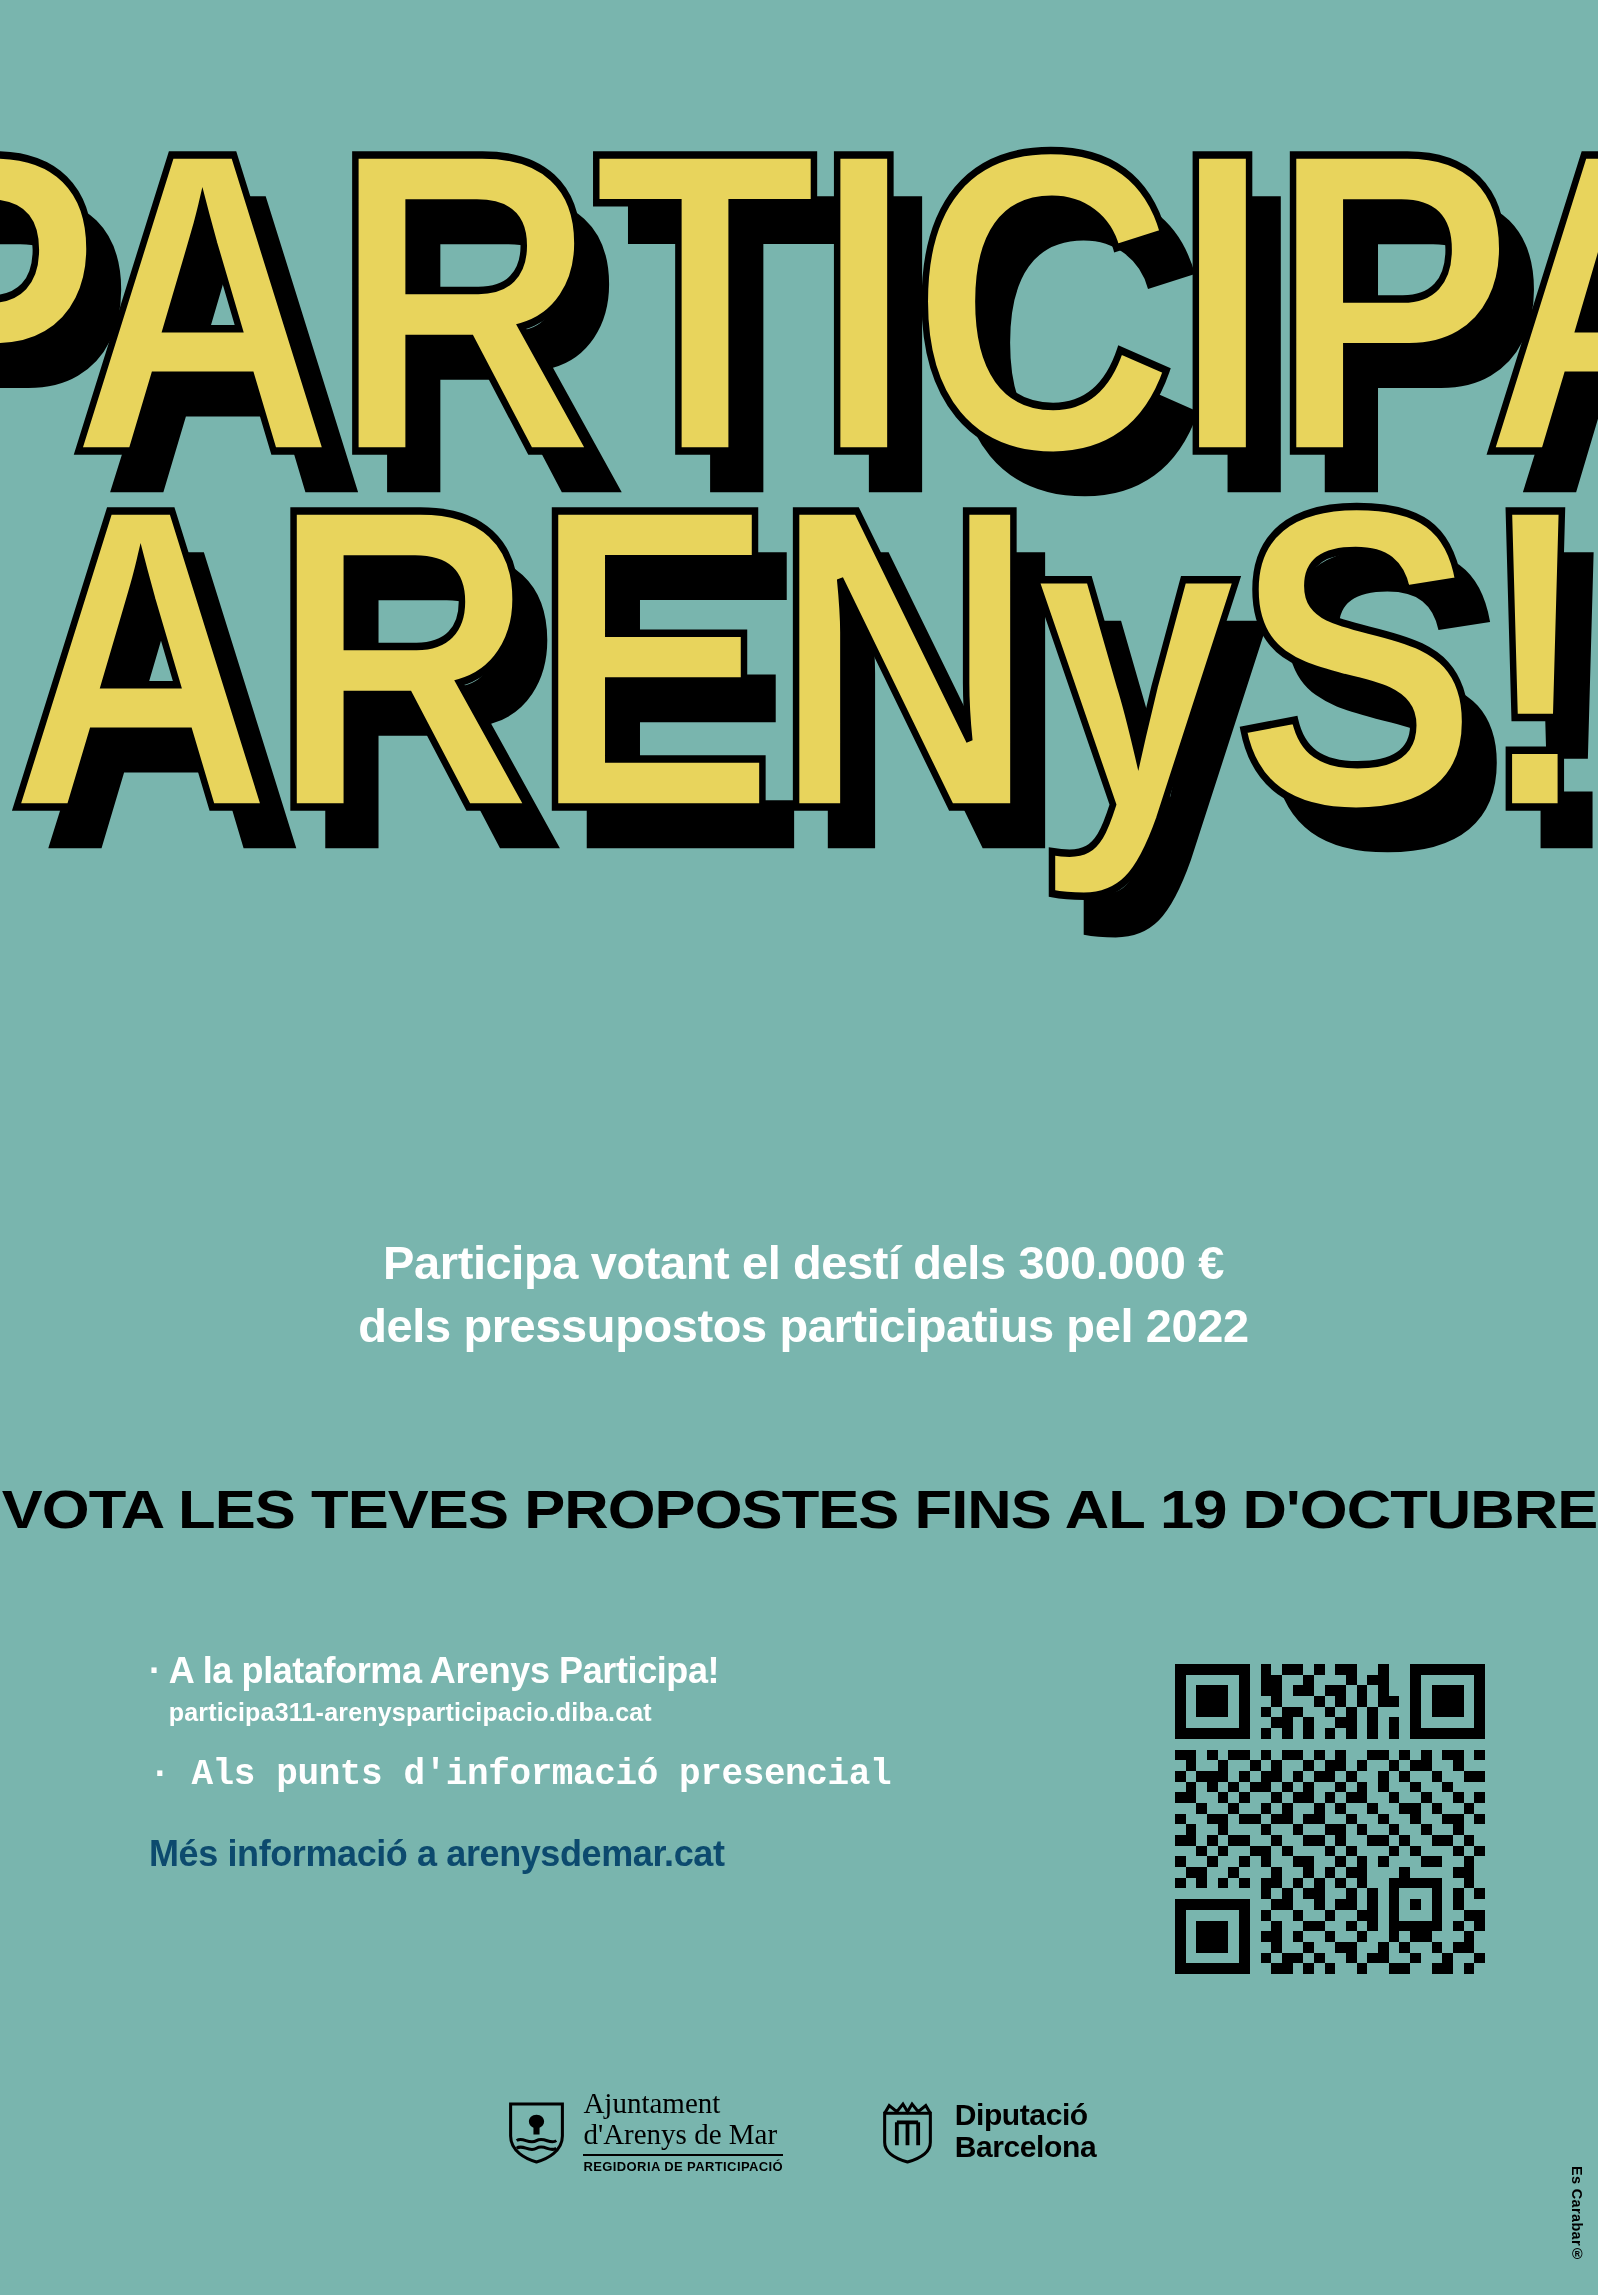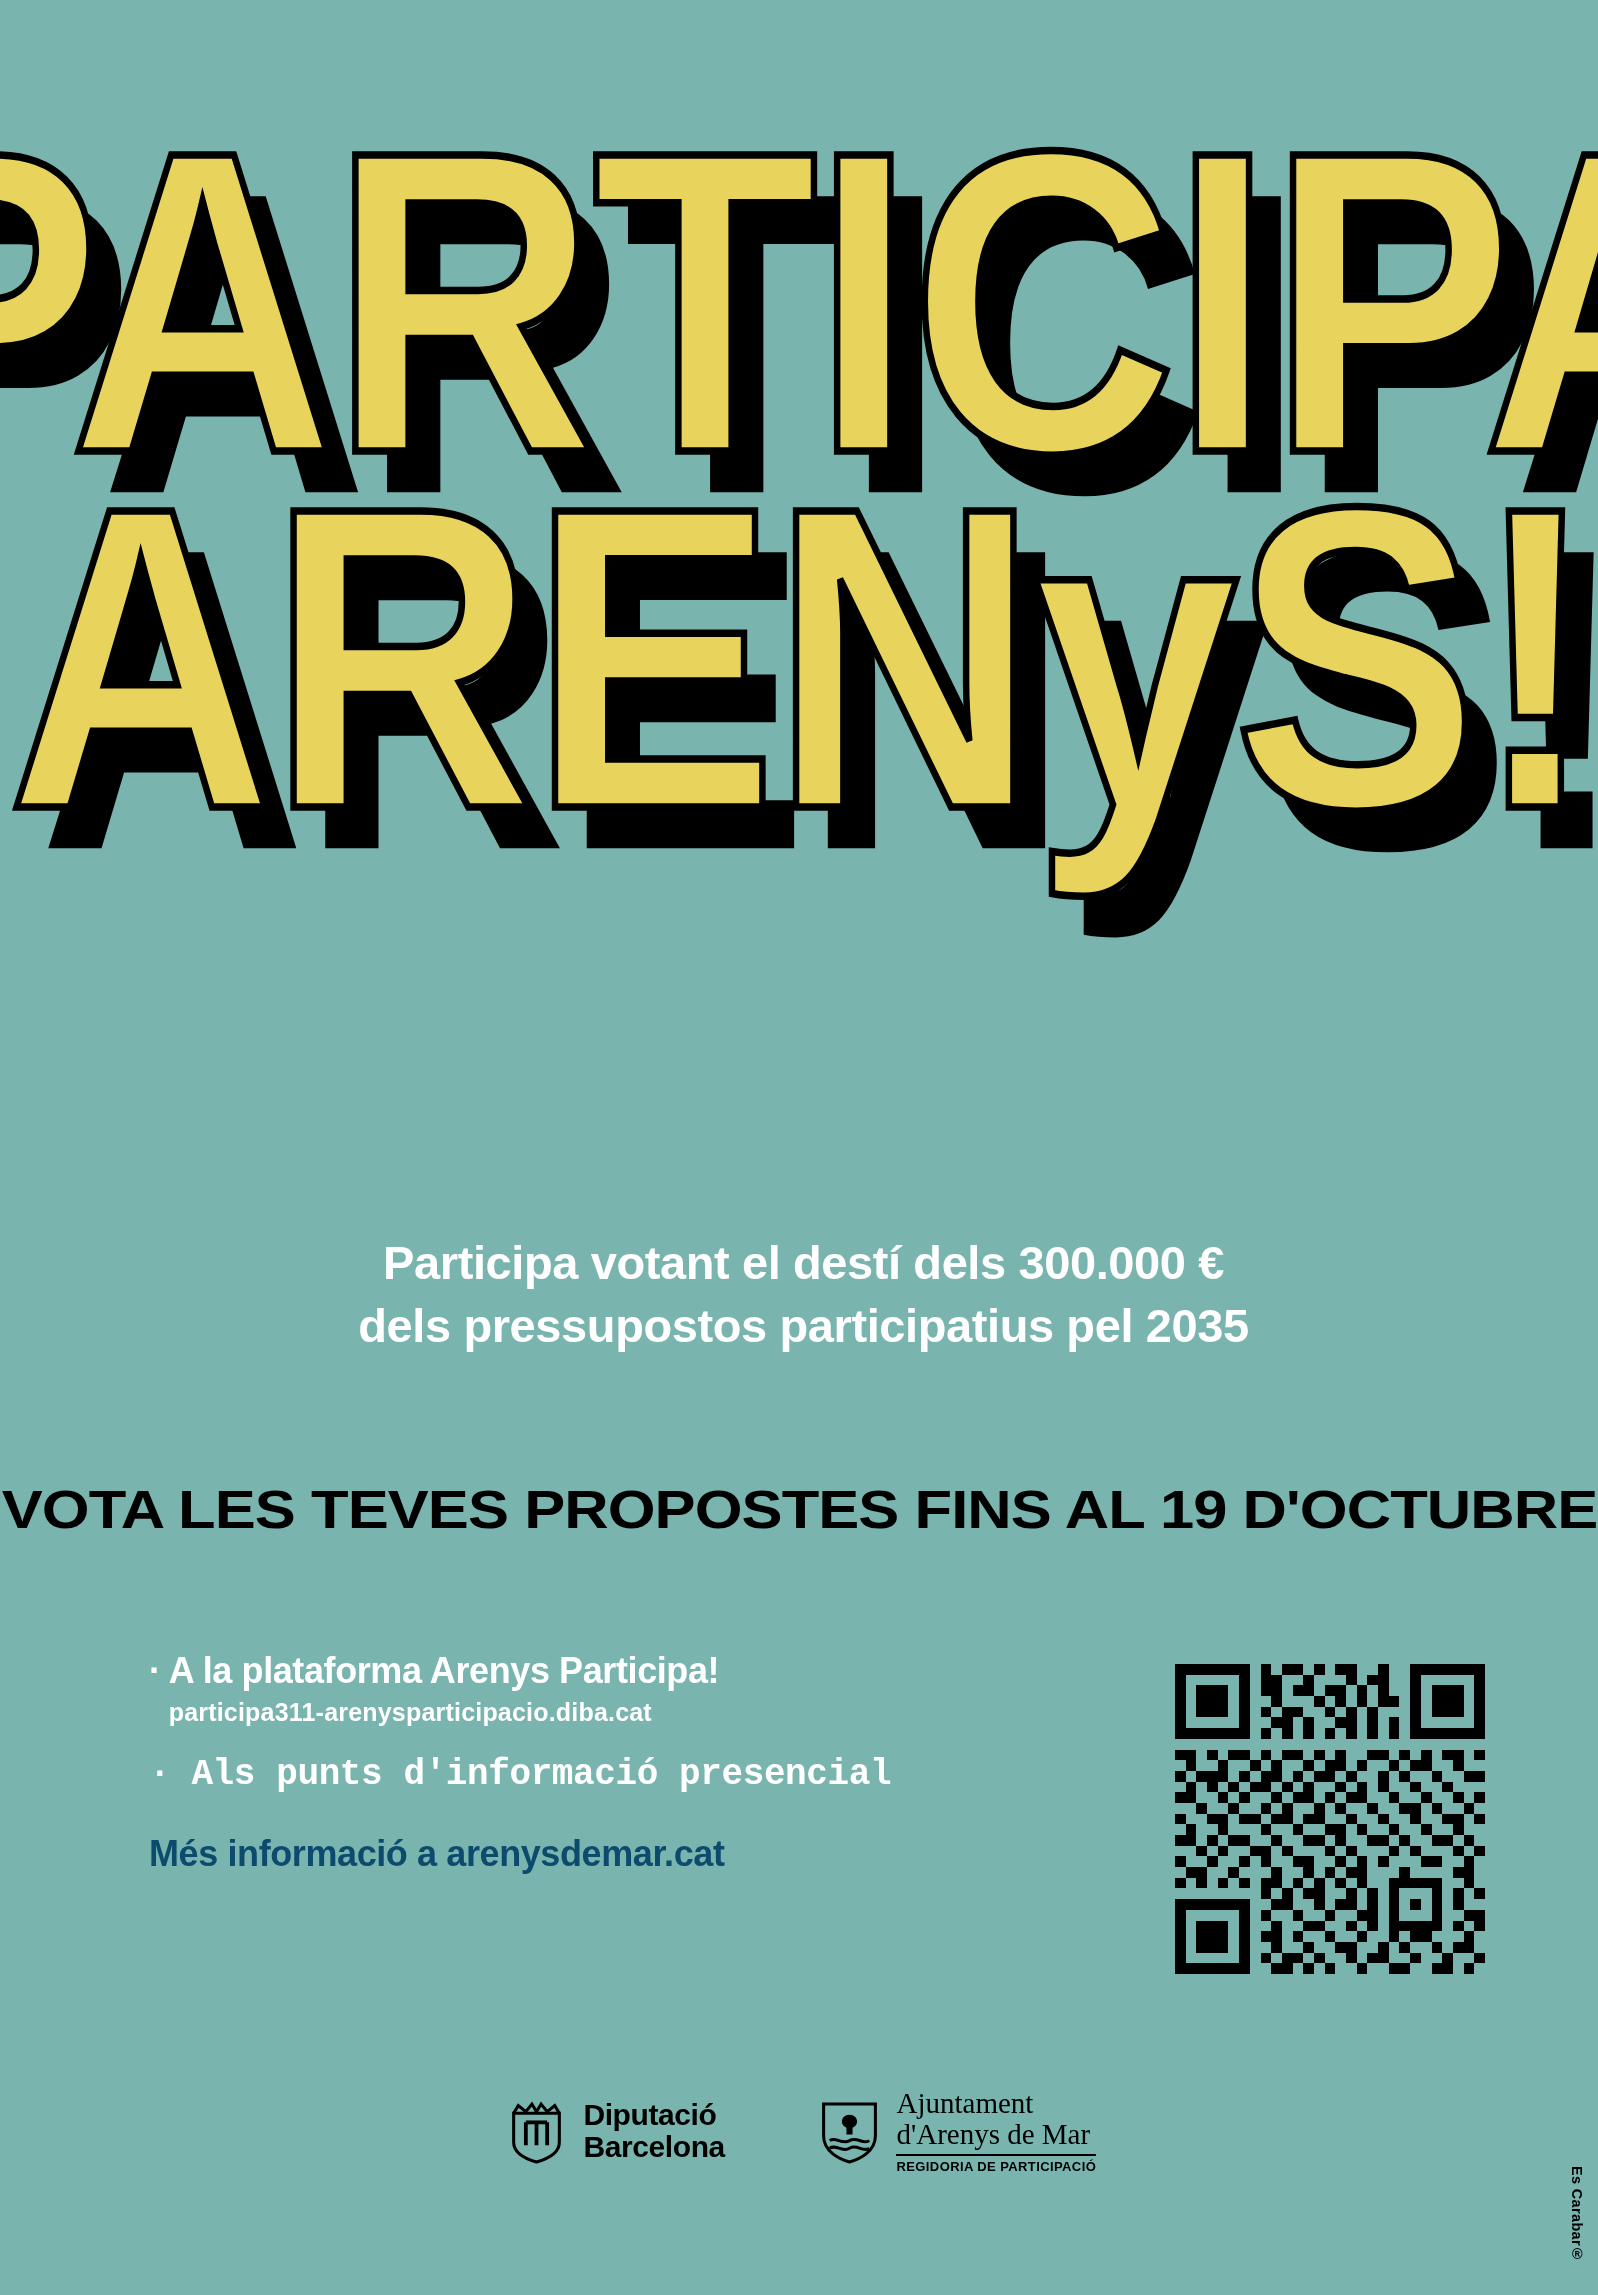--- a/index.html
+++ b/index.html
@@ -196,21 +196,21 @@
 
 <div class="poster">
 
   <div class="headline-block">
     <div class="headline line1">PARTICIPA</div>
     <div class="headline line2"><span>AREN</span><span class="lower">y</span><span>S!</span></div>
   </div>
 
   <div class="subtitle">
     <div>Participa votant el destí dels 300.000 €</div>
-    <div>dels pressupostos participatius pel 2035</div>
+    <div>dels pressupostos participatius pel 2022</div>
   </div>
 
   <div class="vota">VOTA LES TEVES PROPOSTES FINS AL 19 D'OCTUBRE</div>
 
   <div class="info">
     <div class="info-item first">· A la plataforma Arenys Participa!</div>
     <div class="info-url">participa311-arenysparticipacio.diba.cat</div>
     <div class="info-item second">· Als punts d'informació presencial</div>
     <div class="info-more">Més informació a arenysdemar.cat</div>
   </div>
@@ -466,47 +466,47 @@
         <rect x="27" y="28" width="1" height="1"></rect>
       </g>
     </svg>
   </div>
 
   <div class="logos">
 
     <div class="logo">
       <span class="logo-mark">
         <svg viewBox="0 0 88 88" width="67" height="67">
-          <path d="M14 20 H74 V58 C74 72 58 80 44 84 C30 80 14 72 14 58 Z" fill="none" stroke="#000" stroke-width="4"></path>
-          <path d="M14 20 L20 10 L30 18 L38 8 L44 18 L50 8 L58 18 L68 10 L74 20" fill="none" stroke="#000" stroke-width="4"></path>
-          <path d="M30 32 V62 M44 32 V62 M58 32 V62" stroke="#000" stroke-width="5" fill="none"></path>
-          <path d="M30 32 H58" stroke="#000" stroke-width="5" fill="none"></path>
-        </svg>
-      </span>
-      <span class="logo-text diba">
-        <div class="l1">Diputació</div>
-        <div class="l2">Barcelona</div>
-      </span>
-    </div>
-
-    <div class="logo">
-      <span class="logo-mark">
-        <svg viewBox="0 0 88 88" width="67" height="67">
           <path d="M10 8 H78 V50 C78 70 58 80 44 84 C30 80 10 70 10 50 Z" fill="none" stroke="#000" stroke-width="4"></path>
           <path d="M44 22 C38 22 34 26 34 31 C34 35 37 38 40 39 L40 48 L48 48 L48 39 C51 38 54 35 54 31 C54 26 50 22 44 22 Z" fill="#000"></path>
           <path d="M18 56 C26 50 34 62 44 56 C54 50 62 62 70 56" fill="none" stroke="#000" stroke-width="4"></path>
           <path d="M18 66 C26 60 34 72 44 66 C54 60 62 72 70 66" fill="none" stroke="#000" stroke-width="4"></path>
         </svg>
       </span>
       <span class="logo-text">
         <div class="l1">Ajuntament</div>
         <div class="l2">d'Arenys de Mar</div>
         <div class="logo-divider"></div>
         <div class="l3">REGIDORIA DE PARTICIPACIÓ</div>
       </span>
     </div>
 
+    <div class="logo">
+      <span class="logo-mark">
+        <svg viewBox="0 0 88 88" width="67" height="67">
+          <path d="M14 20 H74 V58 C74 72 58 80 44 84 C30 80 14 72 14 58 Z" fill="none" stroke="#000" stroke-width="4"></path>
+          <path d="M14 20 L20 10 L30 18 L38 8 L44 18 L50 8 L58 18 L68 10 L74 20" fill="none" stroke="#000" stroke-width="4"></path>
+          <path d="M30 32 V62 M44 32 V62 M58 32 V62" stroke="#000" stroke-width="5" fill="none"></path>
+          <path d="M30 32 H58" stroke="#000" stroke-width="5" fill="none"></path>
+        </svg>
+      </span>
+      <span class="logo-text diba">
+        <div class="l1">Diputació</div>
+        <div class="l2">Barcelona</div>
+      </span>
+    </div>
+
   </div>
 
   <div class="credit">Es Carabar®</div>
 
 </div>
 
 
 </body></html>

